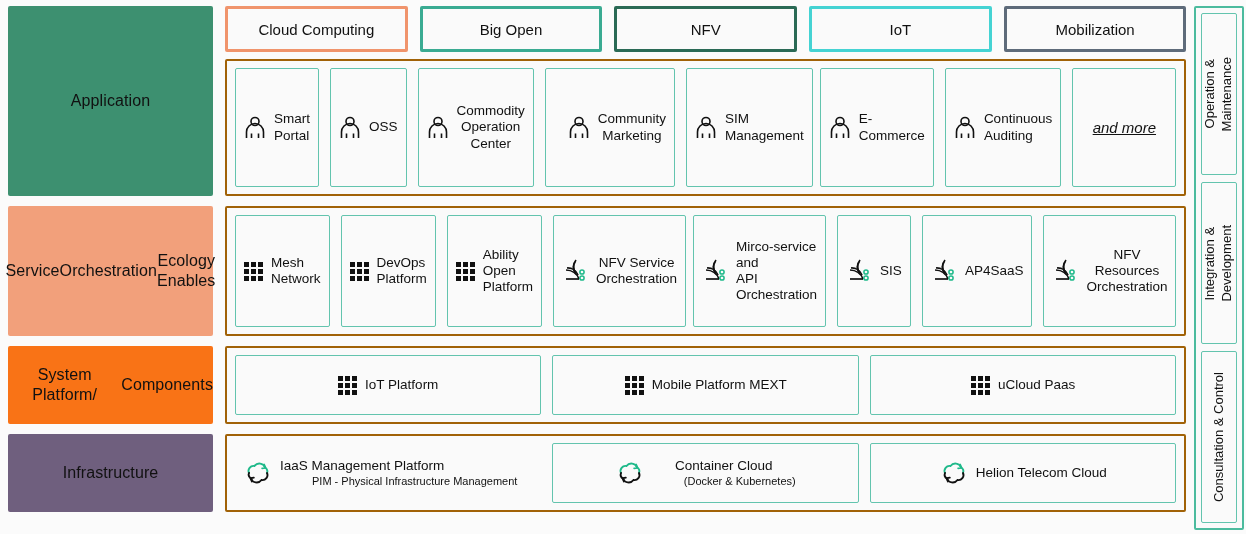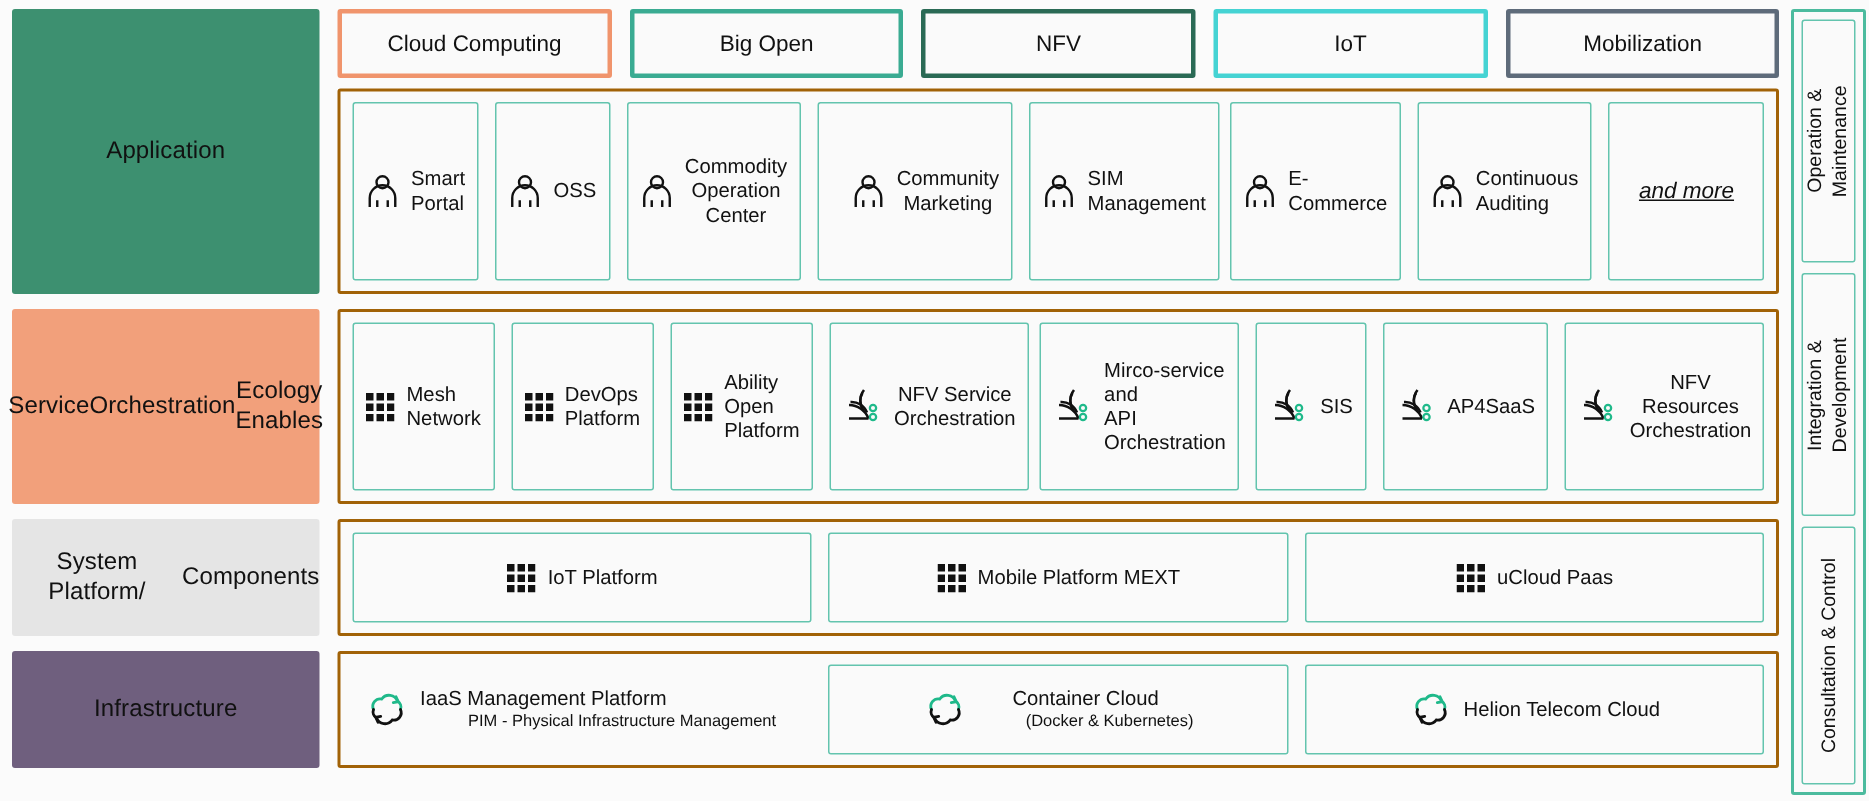--- a/index.html
+++ b/index.html
@@ -347,21 +347,21 @@
                 <div class="stack" style="flex: 0 1 auto;">
                   <div class="cell-label">NFV Resources<br>Orchestration</div>
                 </div>
               </div>
             </div>
           </div>
       </div>
     </div>
 
     <div class="layer" style="flex:0 0 78px">
-      <div class="layer-label" id="lbl-sys" style="background: #e5e5e5;">
+      <div class="layer-label" id="lbl-sys" style="background: #f97316;">
           <div>System Platform/</div>
           <div>Components</div>
         </div>
       <div class="layer-body">
         <div class="panel" id="panel-sys" style="flex:1">
             <div class="row" style="flex: 1 1 0%;">
               <div class="cell center" style="flex: 1 1 0%;">
                 <span class="icon">
                   <svg width="19" height="19" viewBox="0 0 19 19">
                     <rect x="0" y="0" width="5" height="5" fill="#111"></rect>

